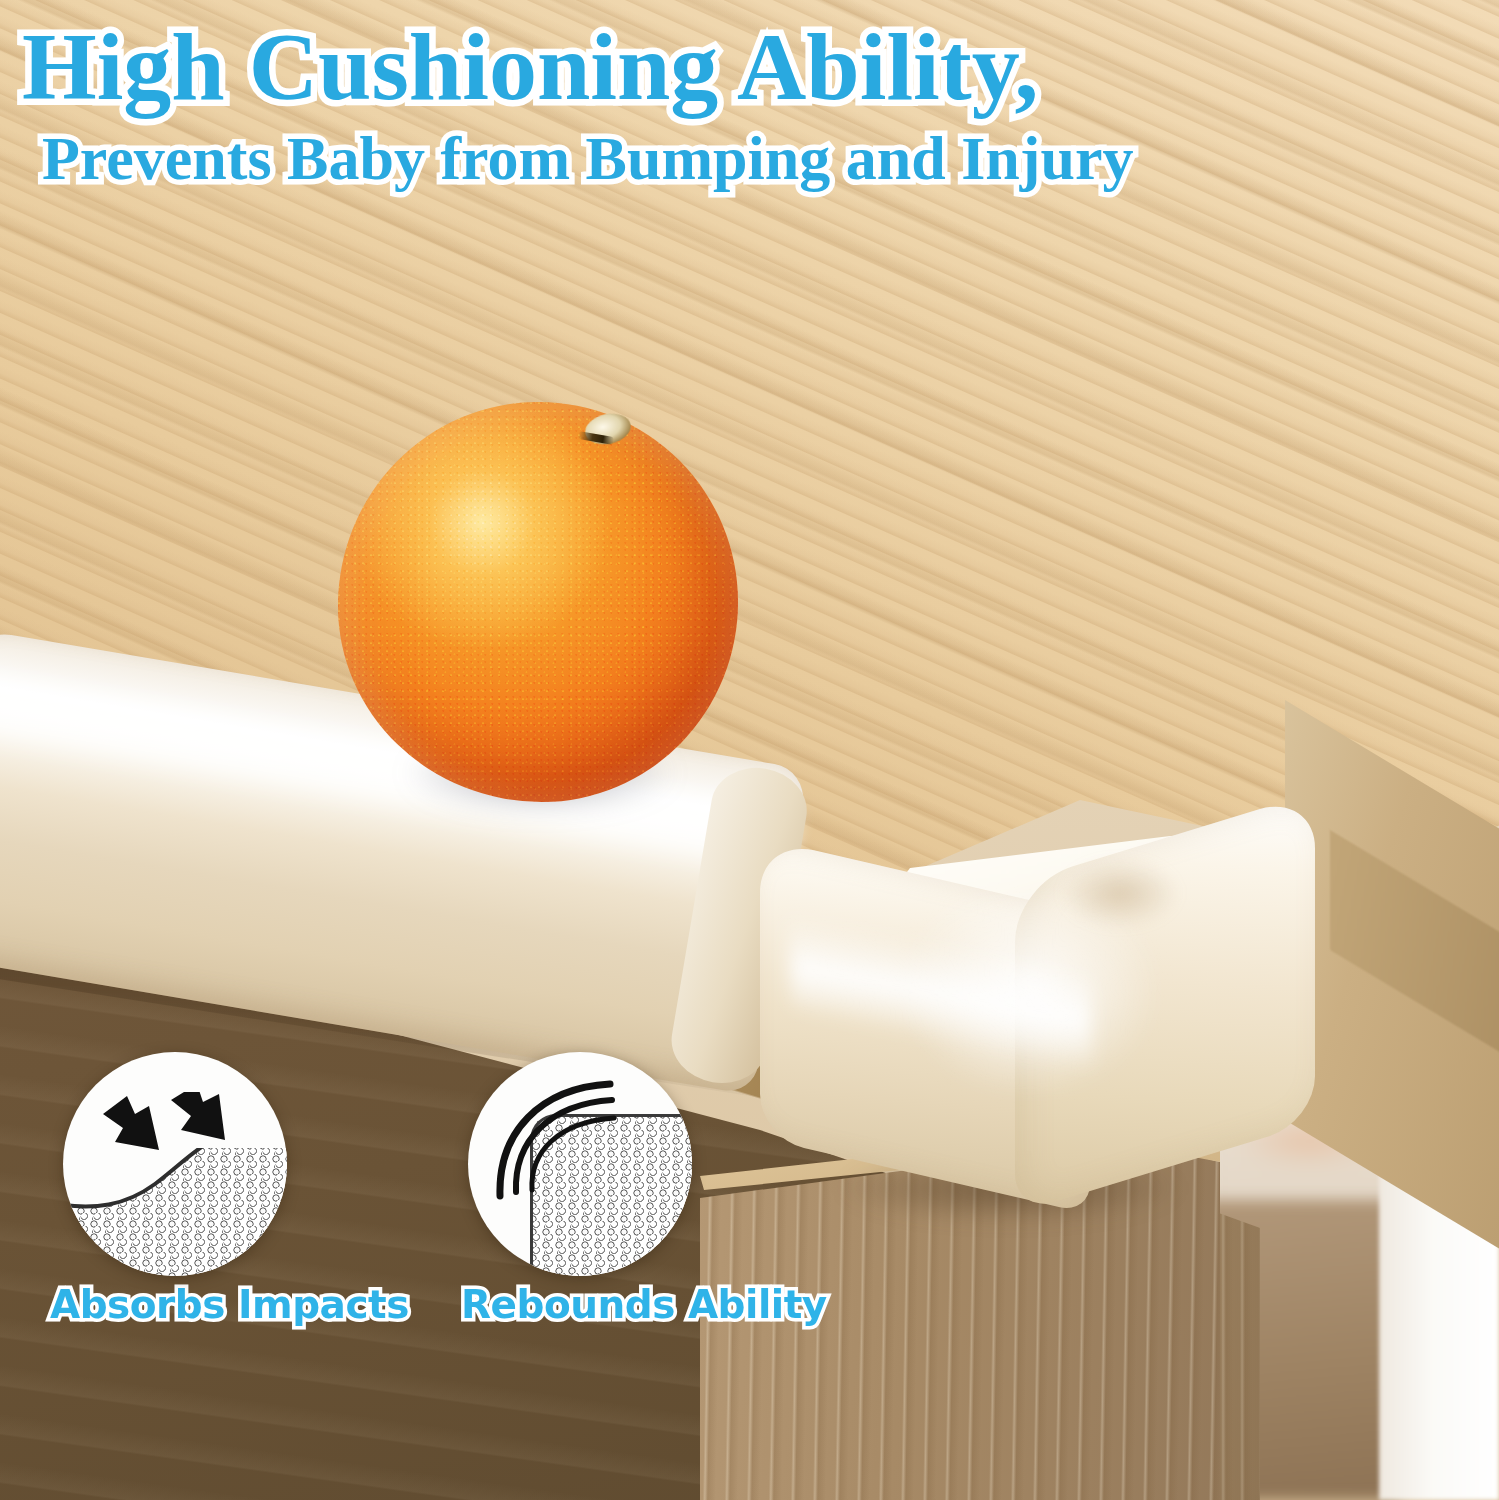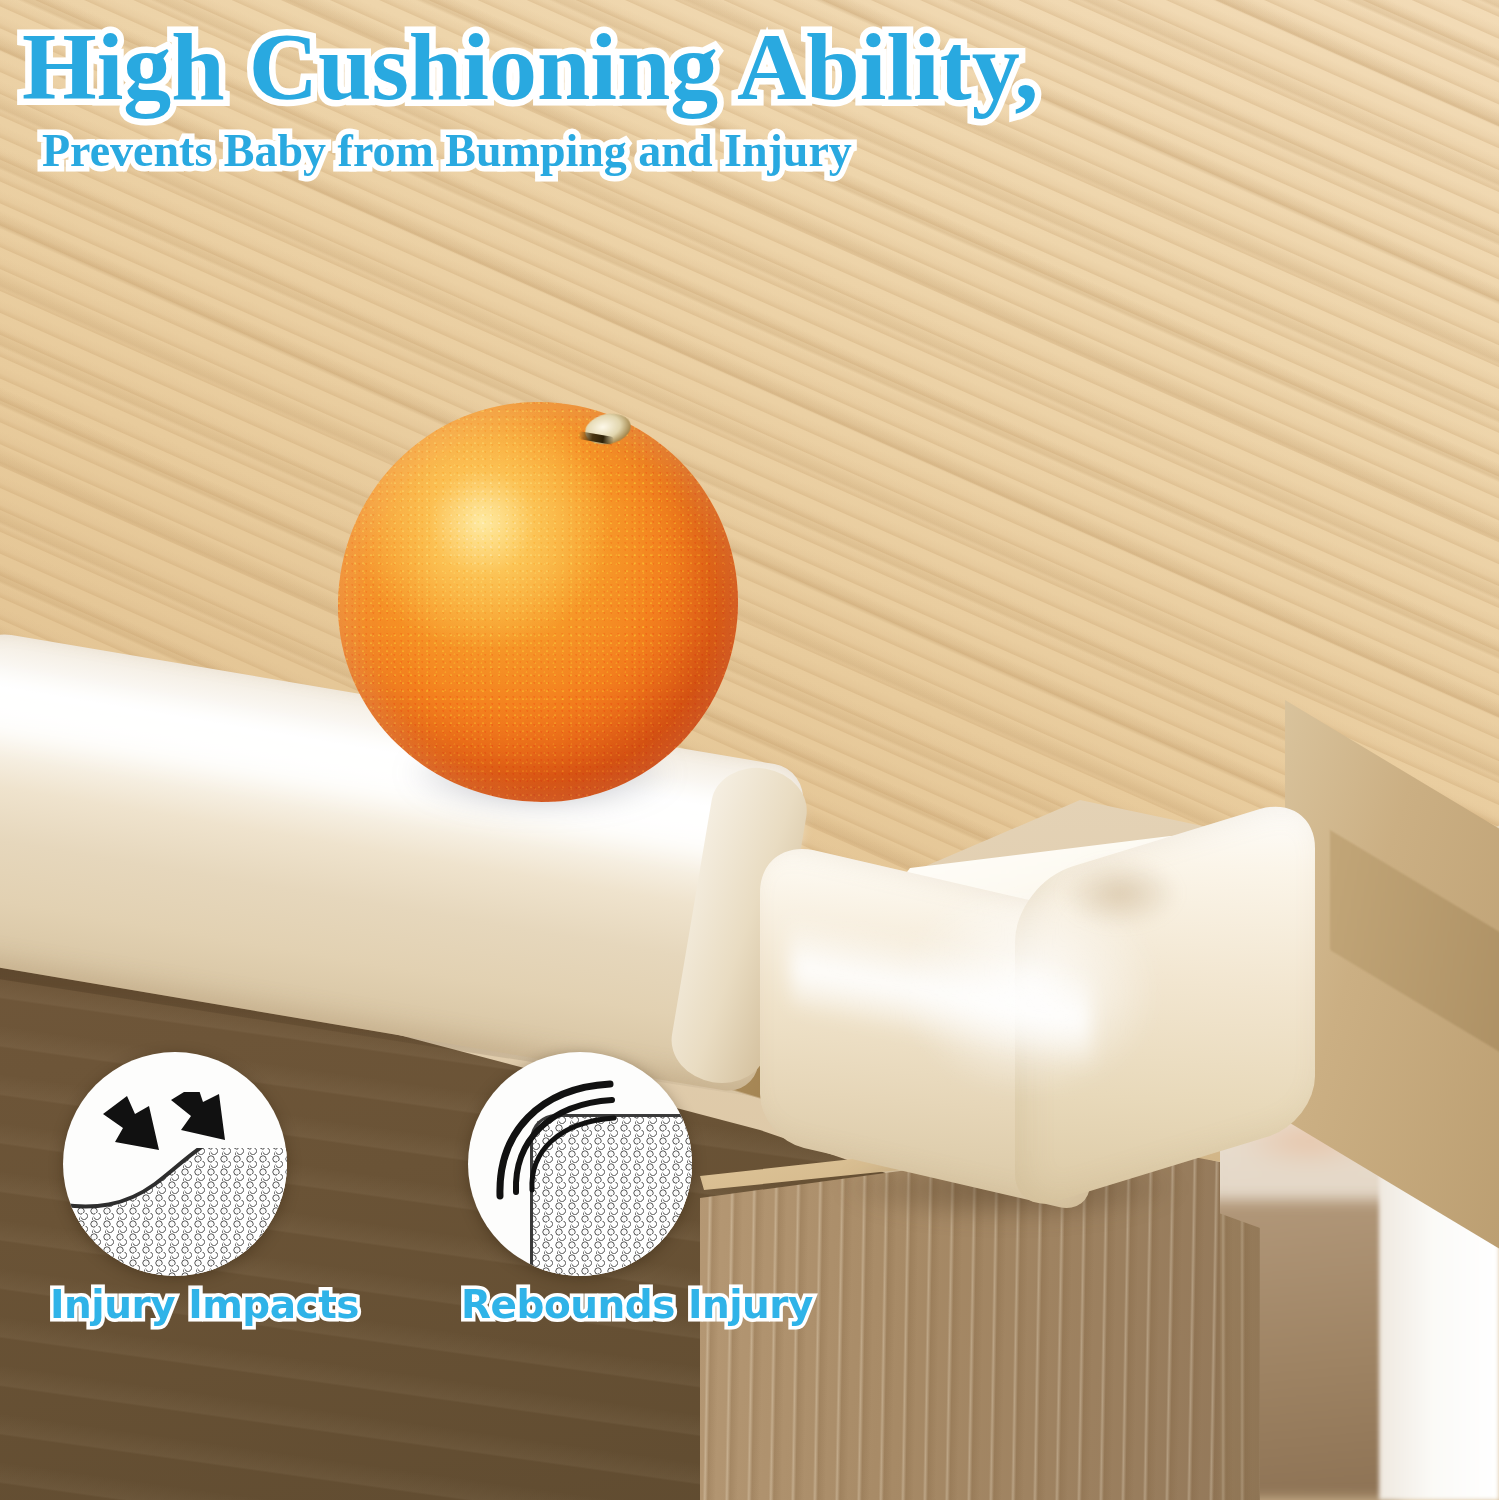--- a/index.html
+++ b/index.html
@@ -454,21 +454,21 @@
     font-family: "Liberation Serif", "DejaVu Serif", serif;
     font-weight: bold;
     color: #29a9e0;
     -webkit-text-stroke: 13px #ffffff;
     paint-order: stroke fill;
     line-height: 1.03;
     white-space: nowrap;
   }
   .hl-1, .hl-2 { font-size: 96px; }
   .hl-3 {
-    font-size: 46px;
+    font-size: 62px;
     margin-top: 10px;
     margin-left: 20px;
     -webkit-text-stroke: 11px #ffffff;
   }
 </style>
 </head>
 <body>
 
 <div id="scene">
 
@@ -527,30 +527,30 @@
       <svg class="b1-foam-line" viewBox="0 0 250 170">
         <path d="M 0 56 C 40 62, 70 58, 100 36 C 132 12, 150 -12, 200 -26 C 228 -34, 250 -30, 250 -30" fill="none" stroke="#2e2e2e" stroke-width="4"></path>
       </svg>
       <svg style="position:absolute;left:34px;top:40px;" width="160" height="120" viewBox="0 0 160 120">
         <g fill="#111111">
           <path d="M 6 22 L 30 4 L 38 22 L 52 14 L 62 58 L 18 50 L 26 36 Z"></path>
           <path d="M 74 8 L 100 -8 L 106 10 L 122 2 L 128 48 L 84 38 L 94 24 Z"></path>
         </g>
       </svg>
     </div>
-    <div class="badge-label">Injury Impacts</div>
+    <div class="badge-label">Absorbs Impacts</div>
   </div>
 
   <div class="badge badge-2">
     <div class="badge-circle">
       <div class="b2-foam foam-tex"></div>
       <svg class="b2-arcs" viewBox="0 0 130 130">
         <g fill="none" stroke="#111111" stroke-linecap="round">
           <path d="M 8 122 C 6 58, 48 14, 118 10" stroke-width="7"></path>
           <path d="M 24 118 C 22 66, 58 30, 120 26" stroke-width="6"></path>
           <path d="M 40 116 C 38 78, 66 48, 122 44" stroke-width="5"></path>
         </g>
       </svg>
     </div>
-    <div class="badge-label">Rebounds Injury</div>
+    <div class="badge-label">Rebounds Ability</div>
   </div>
 
 </div>
 
 </body></html>

